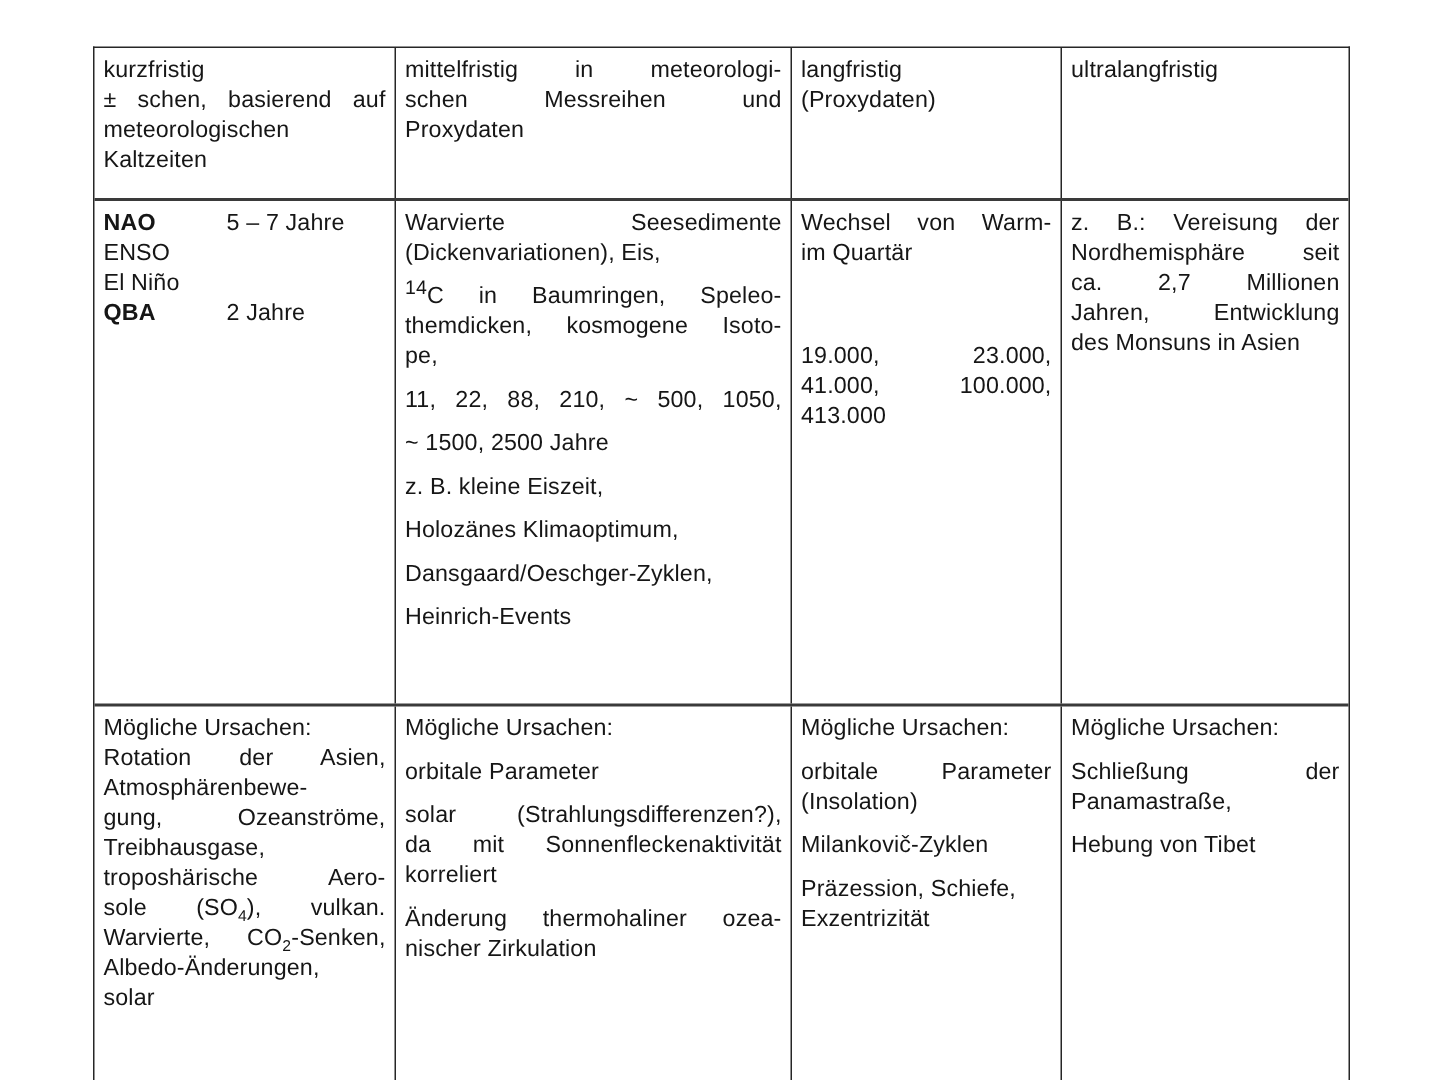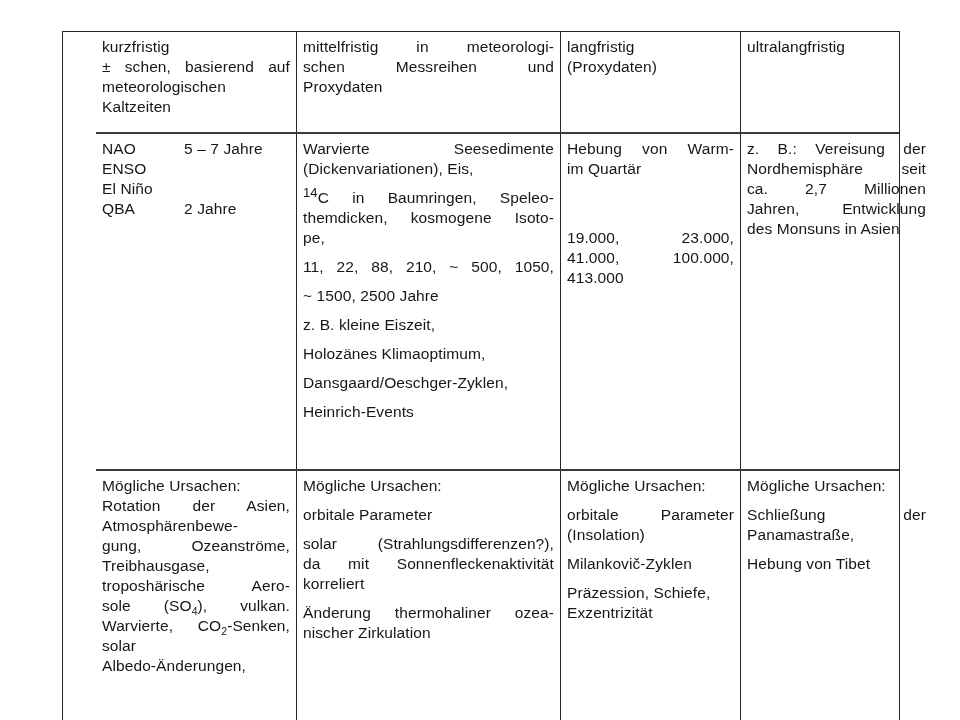--- a/index.html
+++ b/index.html
@@ -19,21 +19,20 @@
     border: 1.5px solid #262626;
     border-bottom: 2px solid #3a3a3a;
     background: #ffffff;
     box-sizing: content-box;
   }
   .trow {
     display: grid;
     grid-template-columns: 201px 264px 180px 191px;
     border-bottom: 2.5px solid #3a3a3a;
     box-sizing: border-box;
-    margin-left: 33px;
   }
   .trow.r0 { height: 102px; }
   .trow.r1 { height: 337px; }
   .trow.r2 { height: 268px; }
   .trow.r3 { height: 5px; border-bottom: none; }
   .tcell {
     border-right: 1.5px solid #262626;
     padding: 5px 6px 0 6px;
     box-sizing: border-box;
     overflow: hidden;
@@ -45,21 +44,21 @@
   .para + .para { margin-top: 9px; }
   .para.spacer { margin-top: 49px; }
   .tline { line-height: 20px; white-space: nowrap; }
   .tline.just {
     white-space: normal;
     text-align: justify;
     text-align-last: justify;
   }
   .sup { vertical-align: super; font-size: 13px; line-height: 0; }
   .sub { vertical-align: sub; font-size: 10.5px; line-height: 0; }
-  .tab { display: inline-block; width: 82px; }
+  .tab { display: inline-block; width: 82px; font-weight: bold; }
 </style>
 </head>
 <body>
 
 <div class="stage">
   <div class="ctable" id="ctable">
       <div class="trow r0">
         <div class="tcell">
           <div class="para">
             <div class="tline"><span>kurzfristig</span></div>
@@ -120,21 +119,21 @@
           </div>
           <div class="para">
             <div class="tline"><span>Dansgaard/Oeschger-Zyklen,</span></div>
           </div>
           <div class="para">
             <div class="tline"><span>Heinrich-Events</span></div>
           </div>
         </div>
         <div class="tcell">
           <div class="para">
-            <div class="tline just"><span>Hebung von Warm-</span></div>
+            <div class="tline just"><span>Wechsel von Warm-</span></div>
             <div class="tline"><span>im Quartär</span></div>
           </div>
           <div class="para spacer">
             <div class="tline just"><span>19.000, 23.000,</span></div>
             <div class="tline just"><span>41.000, 100.000,</span></div>
             <div class="tline"><span>413.000</span></div>
           </div>
         </div>
         <div class="tcell">
           <div class="para">
@@ -150,22 +149,22 @@
         <div class="tcell">
           <div class="para">
             <div class="tline"><span>Mögliche Ursachen:</span></div>
             <div class="tline just"><span>Rotation der Asien,</span></div>
             <div class="tline"><span>Atmosphärenbewe-</span></div>
             <div class="tline just"><span>gung, Ozeanströme,</span></div>
             <div class="tline"><span>Treibhausgase,</span></div>
             <div class="tline just"><span>troposhärische Aero-</span></div>
             <div class="tline just"><span>sole (SO</span><span class="sub">4</span><span>), vulkan.</span></div>
             <div class="tline just"><span>Warvierte, CO</span><span class="sub">2</span><span>-Senken,</span></div>
+            <div class="tline"><span>Albedo-Änderungen,</span></div>
             <div class="tline"><span>solar</span></div>
-            <div class="tline"><span>Albedo-Änderungen,</span></div>
           </div>
         </div>
         <div class="tcell">
           <div class="para">
             <div class="tline"><span>Mögliche Ursachen:</span></div>
           </div>
           <div class="para">
             <div class="tline"><span>orbitale Parameter</span></div>
           </div>
           <div class="para">

